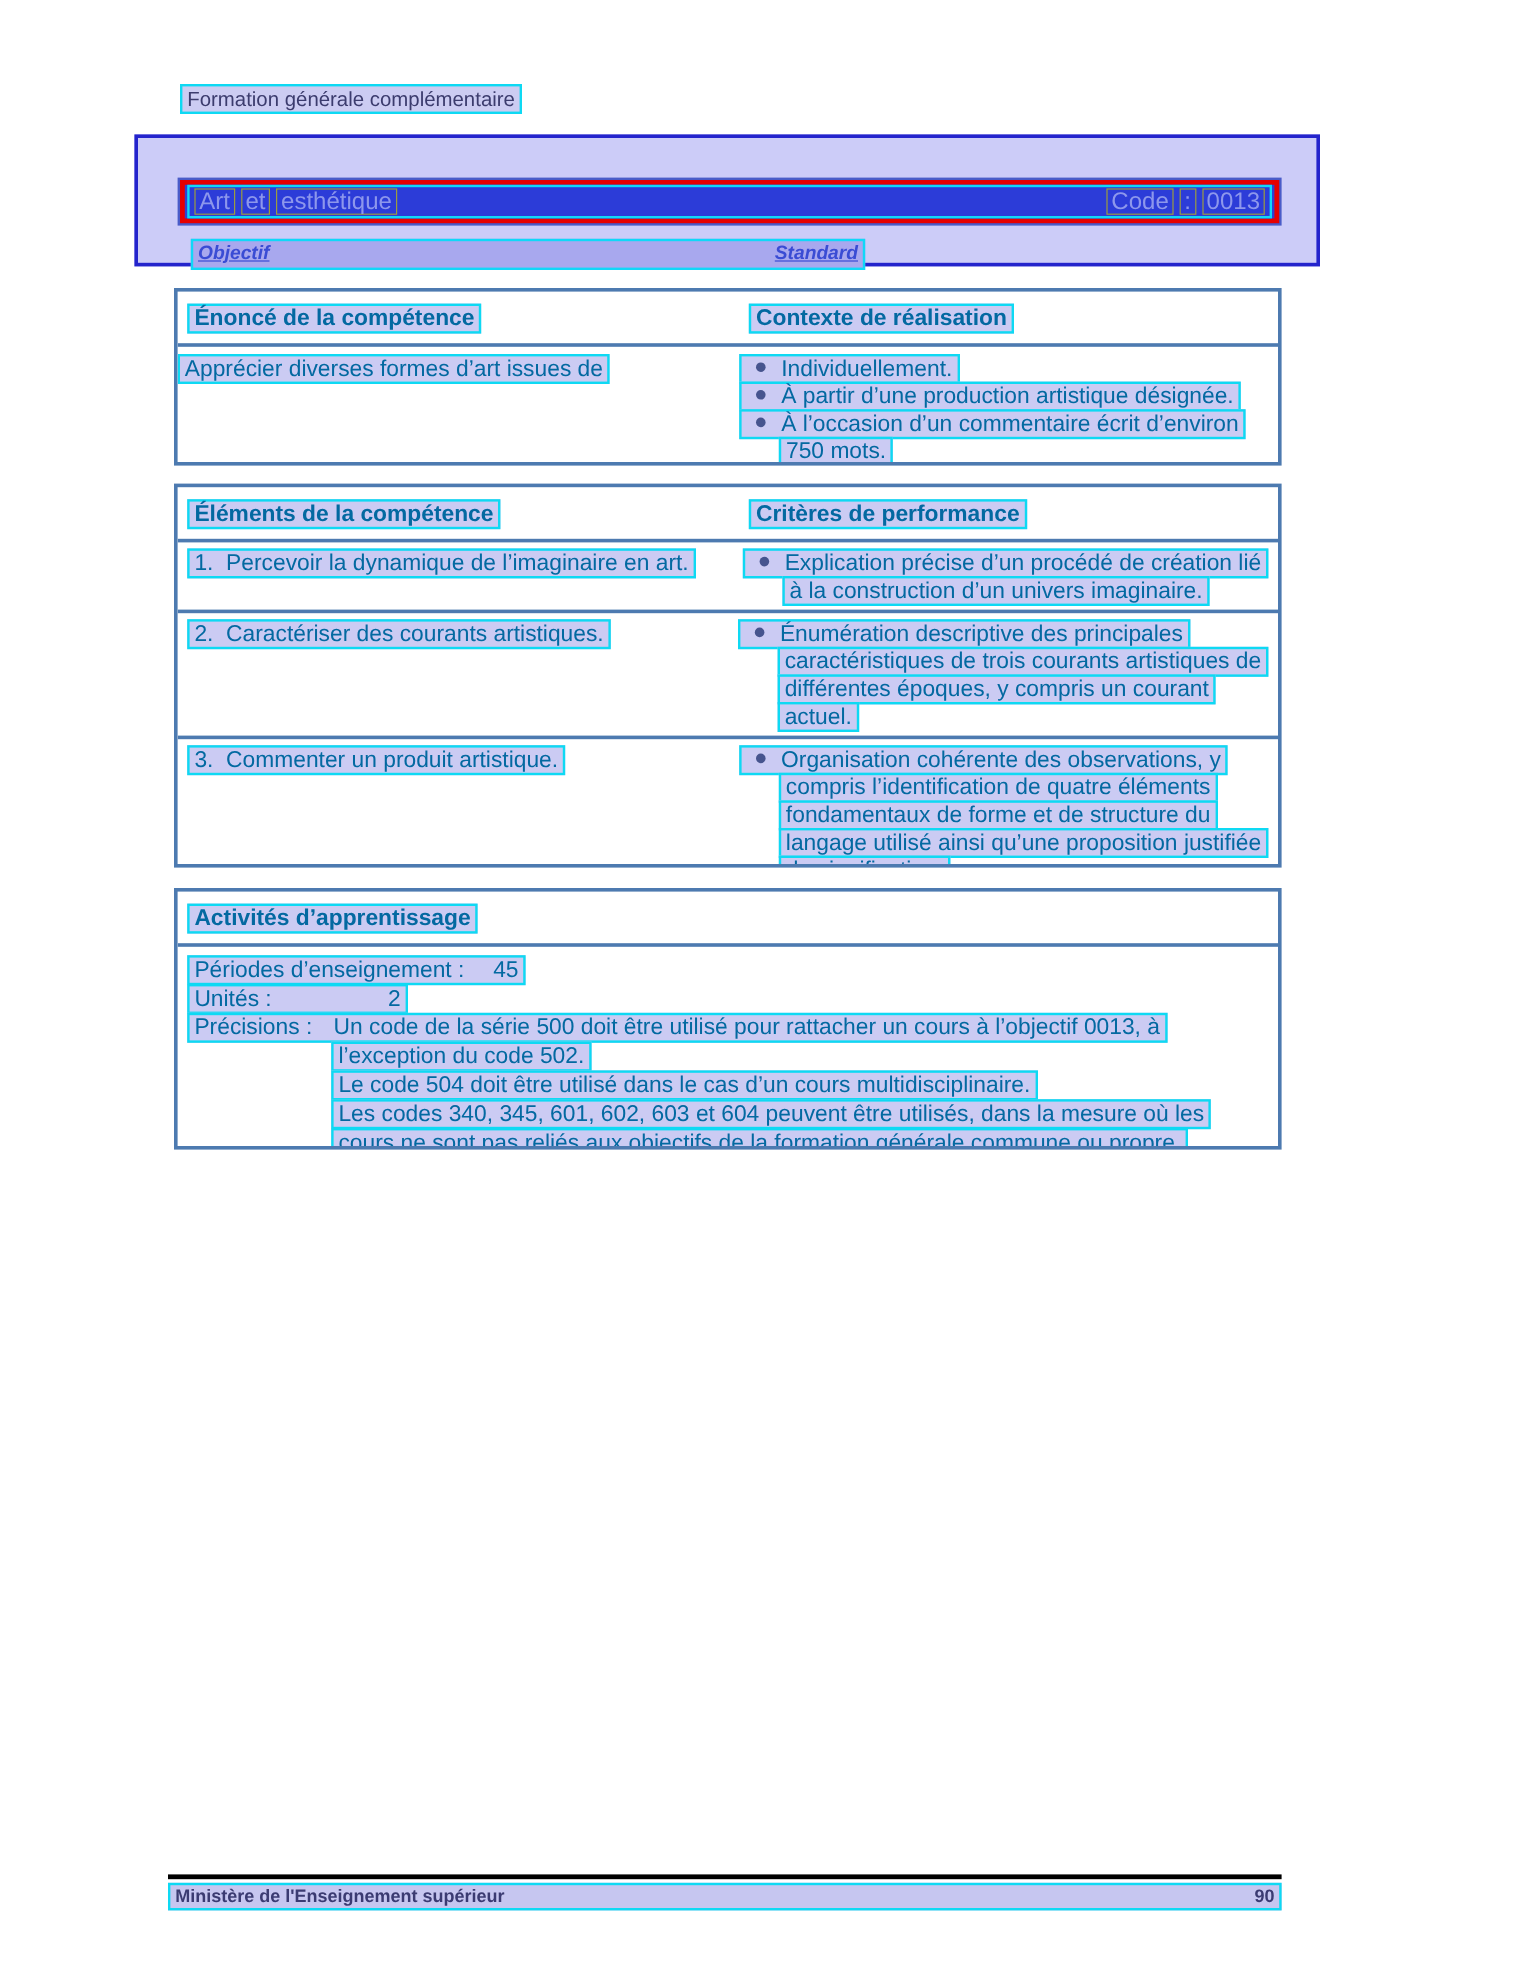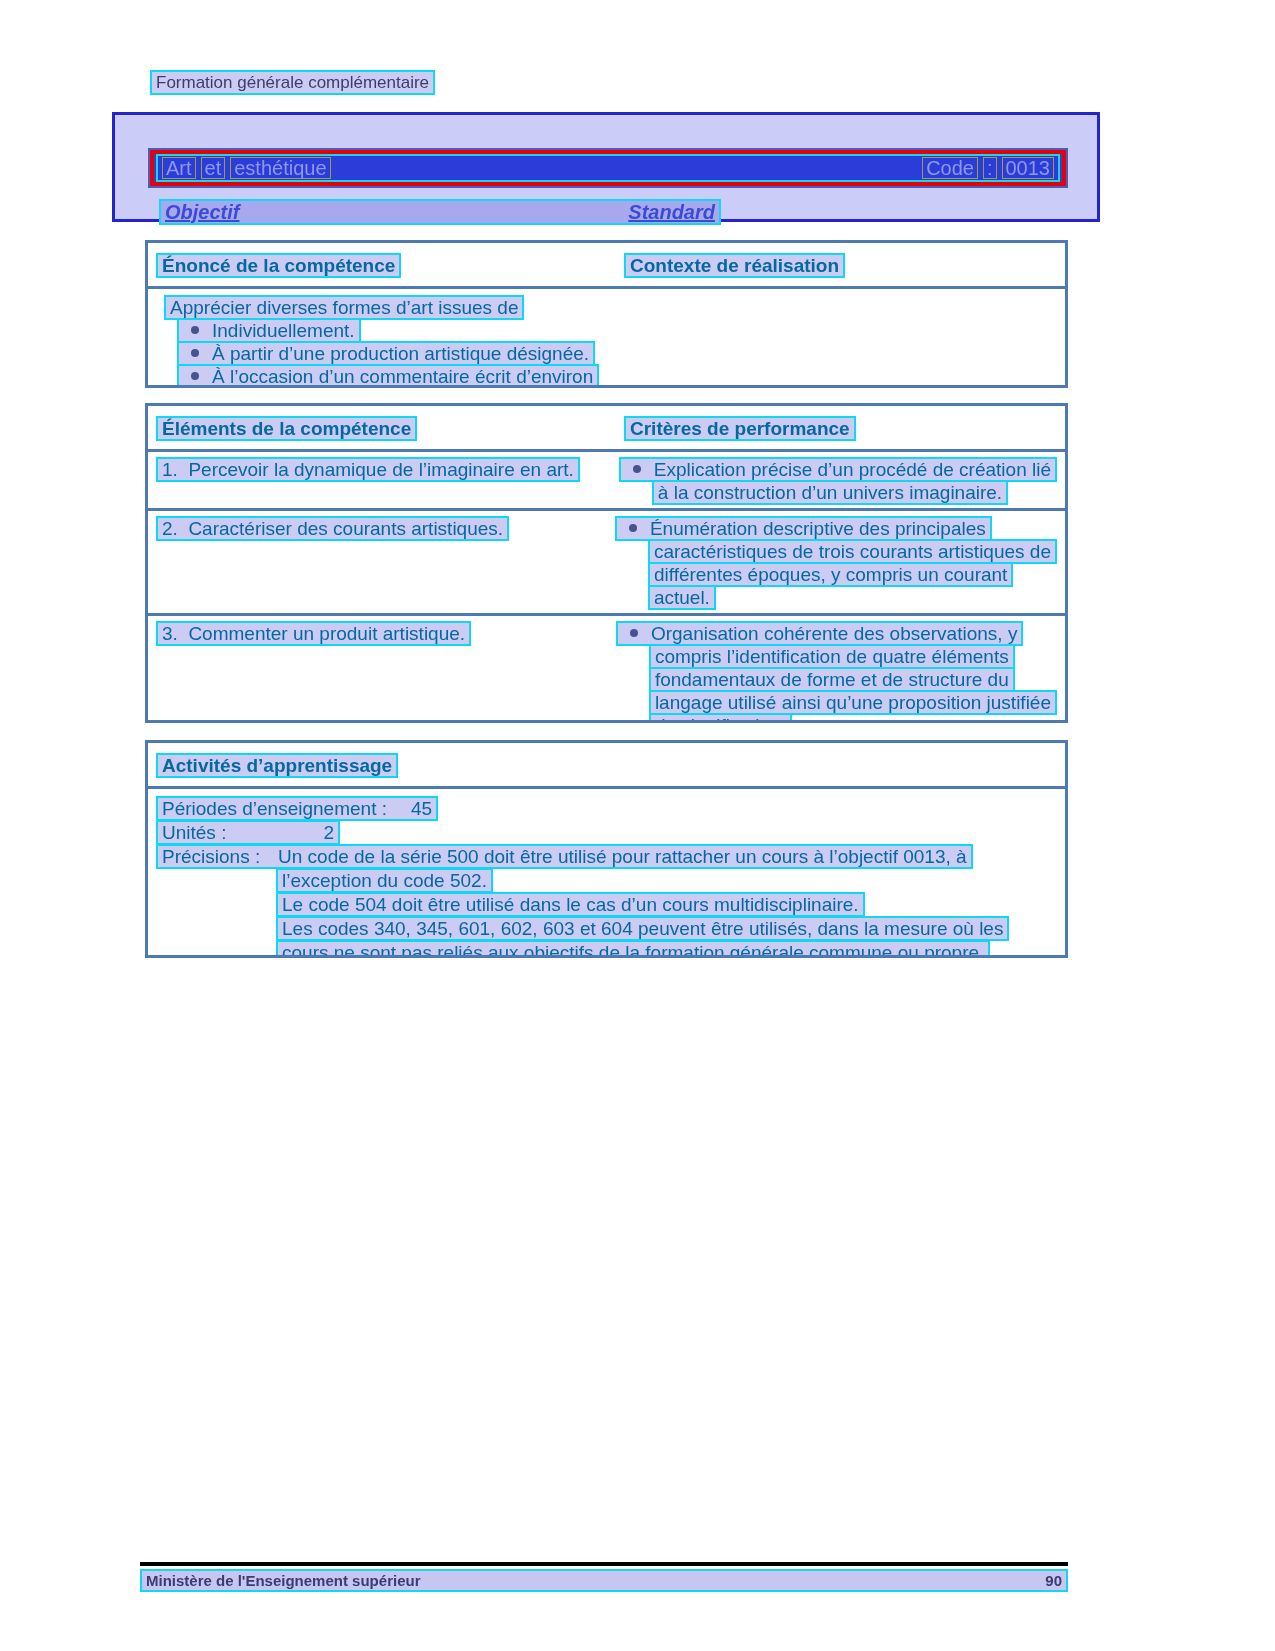--- a/index.html
+++ b/index.html
@@ -27,32 +27,32 @@
     border:4px solid #e60000;background:#3140d2;display:flex;align-items:center;box-sizing:border-box;}
   .title-line{flex:1;margin:0 2px;border:2px solid #10d8f8;background:#2c3cd8;
     display:flex;justify-content:space-between;align-items:center;padding:1px 4px;box-sizing:border-box;}
   .title-words,.code-words{display:flex;align-items:center;}
   .wbox{display:inline-block;border:1px solid #9c9c40;color:#8d97ec;font-size:20px;
     line-height:20px;padding:0 3px;margin-right:5px;white-space:pre;}
   .code-words .wbox{margin-right:0;margin-left:5px;}
   .objectif-line{position:absolute;left:44px;top:84px;width:562px;height:26px;
     background:#a8a8ee;border:2px solid #10d8f8;display:flex;justify-content:space-between;
     align-items:center;padding:0 4px;box-sizing:border-box;}
-  .objectif-line span{font-weight:bold;font-style:italic;font-size:20px;color:#3a4cd4;
+  .objectif-line span{font-weight:bold;font-style:italic;font-size:16px;color:#3a4cd4;
     text-decoration:underline;}
   
   .tbl{position:absolute;left:145px;width:923px;border:3px solid #4d7ab0;
     background:#ffffff;box-sizing:border-box;overflow:hidden;}
   .tbl-1{top:240px;height:148px;}
   .tbl-2{top:403px;height:320px;}
   .tbl-3{top:740px;height:218px;}
   .thead{display:flex;border-bottom:3px solid #4d7ab0;padding:10px 8px 8px 8px;}
   .trow{display:flex;border-bottom:3px solid #4d7ab0;padding:5px 8px;}
   .trow.last{border-bottom:none;}
-  .tbody{display:flex;padding:6px 16px;flex-direction:column;}
+  .tbody{display:flex;padding:6px 0;}
   .col-l{width:455px;box-sizing:border-box;}
   .col-r{flex:1;padding-left:13px;box-sizing:border-box;}
   .bullet{display:inline-block;width:8px;height:8px;border-radius:50%;
     background:#46548e;margin:0 13px 3px 8px;vertical-align:middle;}
   .indent{margin-left:33px;}
   
   .info{padding:7px 8px;}
   .info .line{height:24px;line-height:24px;}
   .gap45{margin-left:24px;}
   .gap2{margin-left:97px;}

